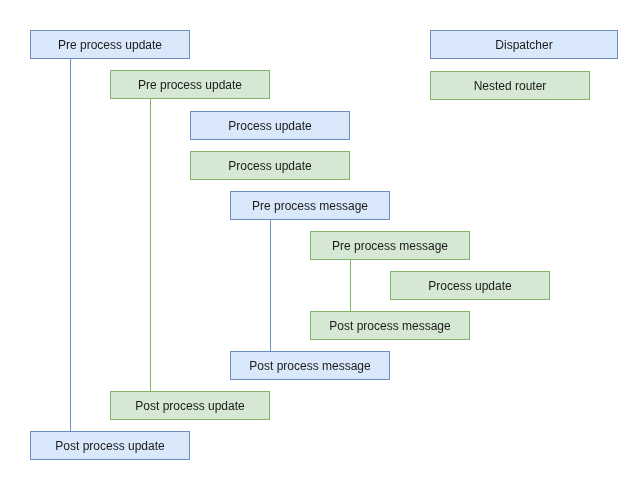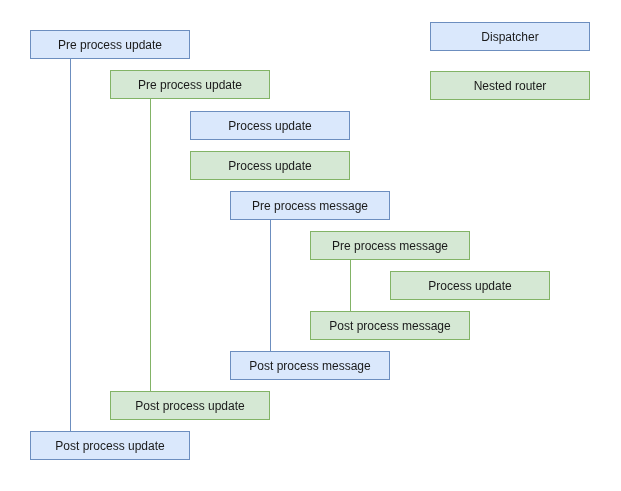--- a/index.html
+++ b/index.html
@@ -87,20 +87,20 @@
         <span>Post process message</span>
       </div>
       <div class="node router" style="left: 110px; top: 391px; width: 160px; height: 29px;">
         <span>Post process update</span>
       </div>
       <div class="node dispatcher" style="left: 30px; top: 431px; width: 160px; height: 29px;">
         <span>Post process update</span>
       </div>
     </div>
   <div>
-      <div class="node dispatcher" style="left: 430px; top: 22px; width: 160px; height: 29px;">
+      <div class="node dispatcher" style="left: 430px; top: 30px; width: 188px; height: 29px;">
         <span>Dispatcher</span>
       </div>
       <div class="node router" style="left: 430px; top: 71px; width: 160px; height: 29px;">
         <span>Nested router</span>
       </div>
     </div>
 </div>
 
 </body></html>

